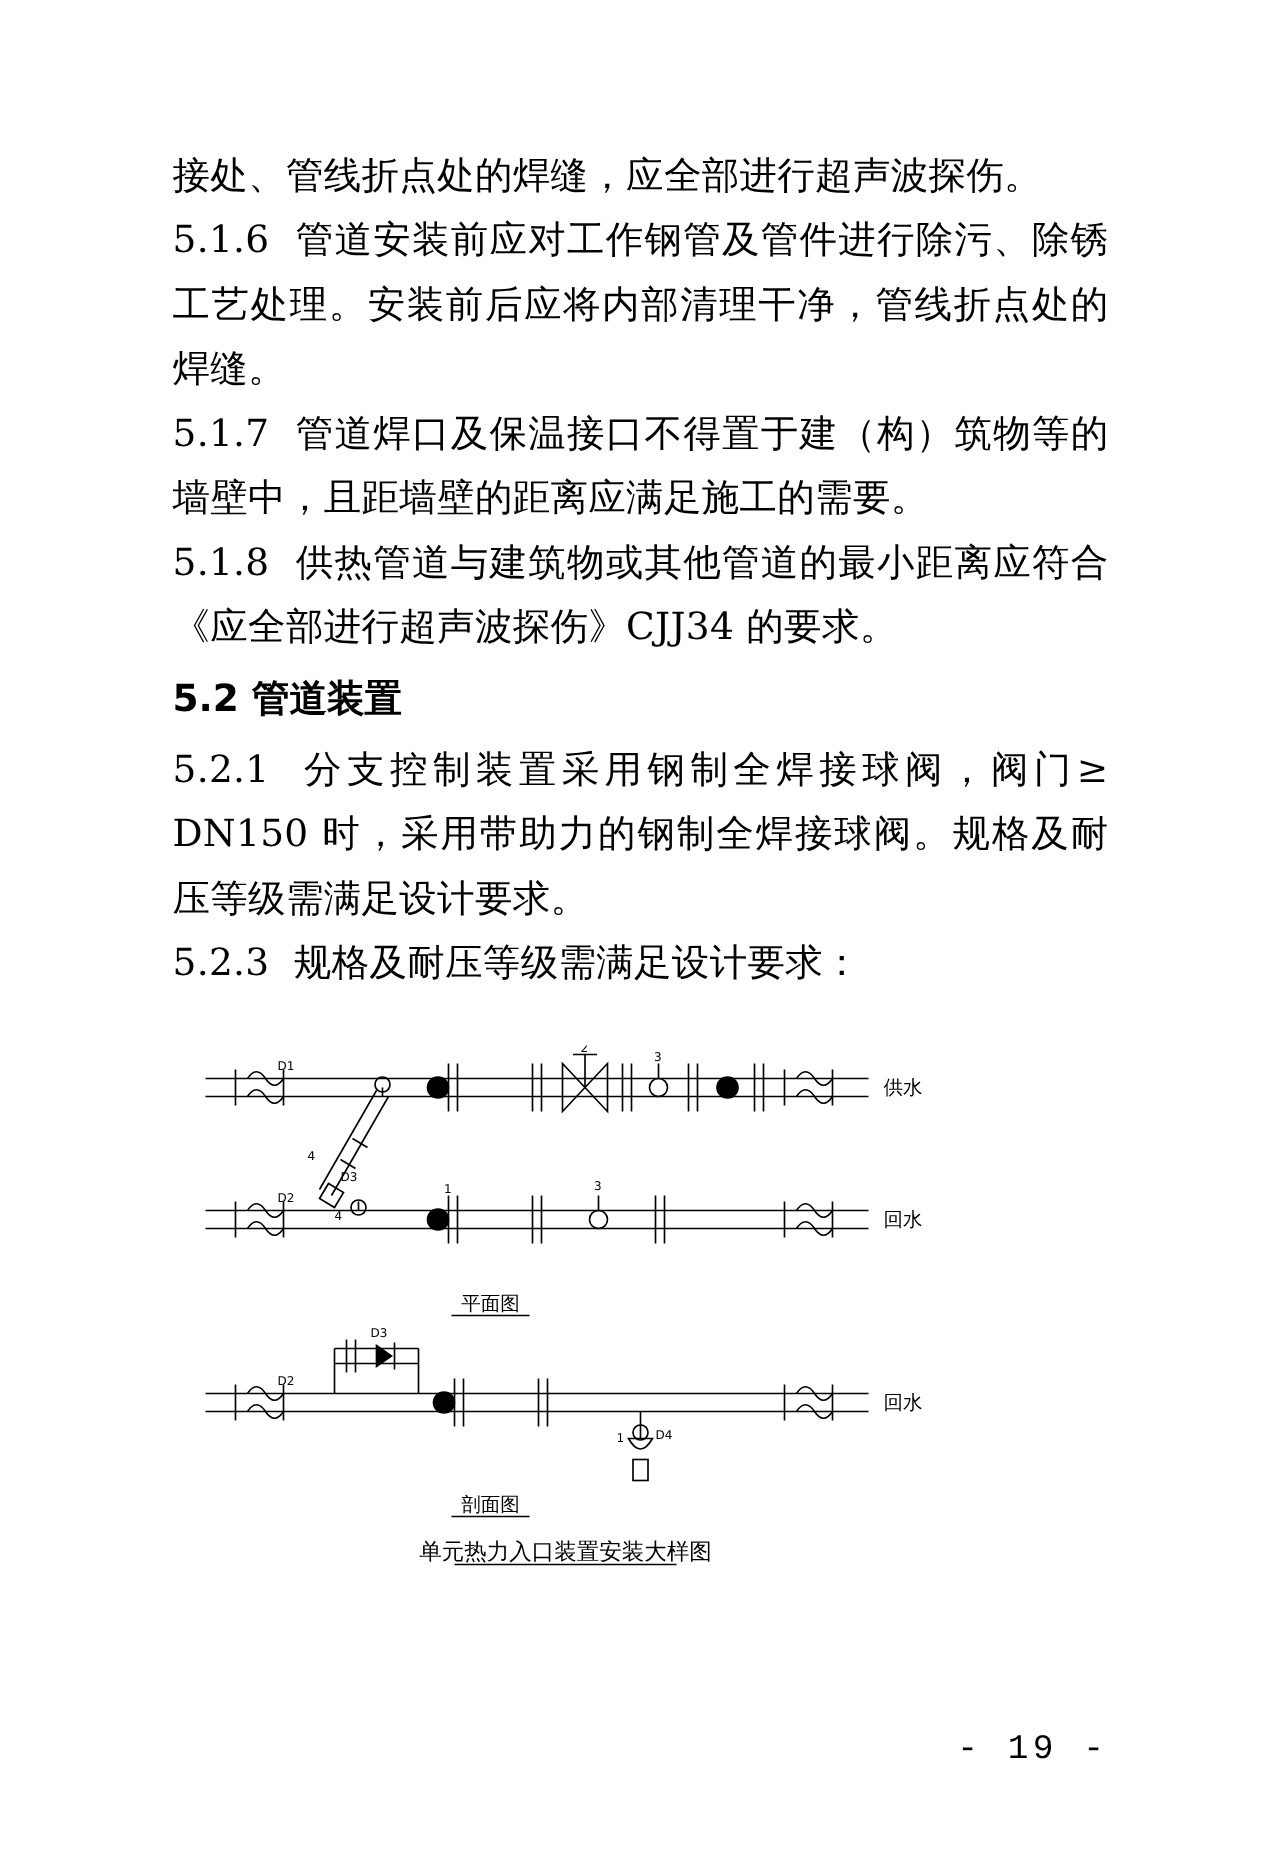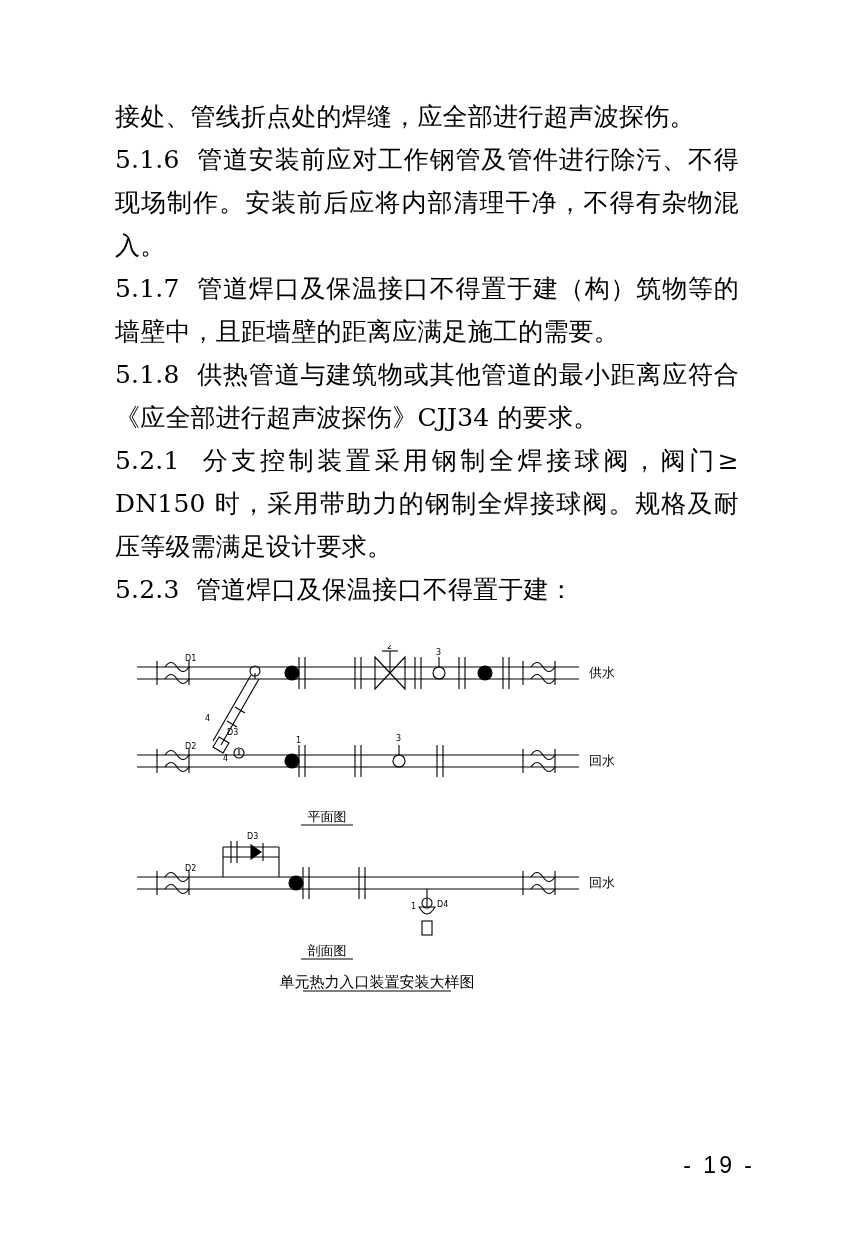--- a/index.html
+++ b/index.html
@@ -40,44 +40,45 @@
     margin: 4px 0 2px 0;
   }
   .figure-wrap {
     margin-top: 34px;
     width: 100%;
     display: flex;
     justify-content: center;
   }
   .page-number {
     position: absolute;
-    right: 102px;
+    right: 118px;
     bottom: 62px;
     font-size: 23px;
-    font-family: Liberation Sans, sans-serif;
+    font-family: Liberation Mono, monospace;
     letter-spacing: 3px;
   }
   svg { display: block; }
   .fig-label {
     font-family: "DejaVu Sans", "Liberation Sans", sans-serif;
   }
 </style>
 </head>
 <body>
 
 <div class="page">
 
   <p class="para">接处、管线折点处的焊缝，应全部进行超声波探伤。</p>
-  <p class="para">5.1.6  管道安装前应对工作钢管及管件进行除污、不得现场制作。安装前后应将内部清理干净，不得有杂物混入。</p>
+  <p class="para">5.1.6  管道安装前应对工作钢管及管件进行除污、除锈工艺处理。安装前后应将内部清理干净，管线折点处的焊缝。</p>
   <p class="para">5.1.7  管道焊口及保温接口不得置于建（构）筑物等的墙壁中，且距墙壁的距离应满足施工的需要。</p>
   <p class="para">5.1.8  供热管道与建筑物或其他管道的最小距离应符合《应全部进行超声波探伤》CJJ34 的要求。</p>
 
+  <h2 class="section-head">5.2  管道装置</h2>
 
   <p class="para">5.2.1  分支控制装置采用钢制全焊接球阀，阀门≥ DN150 时，采用带助力的钢制全焊接球阀。规格及耐压等级需满足设计要求。</p>
-  <p class="para">5.2.3  管道焊口及保温接口不得置于建：</p>
+  <p class="para">5.2.3  规格及耐压等级需满足设计要求：</p>
 
   <div class="figure-wrap">
     <svg width="600" height="350" viewBox="0 0 600 350">
       <g stroke="#000" fill="none" stroke-width="1.1">
 
         <line x1="10" y1="22" x2="452" y2="22"></line>
         <line x1="10" y1="34" x2="452" y2="34"></line>
 
         <path d="M38 22 q6 -9 12 0 q6 9 12 0"></path>
         <path d="M38 34 q6 -9 12 0 q6 9 12 0"></path>

